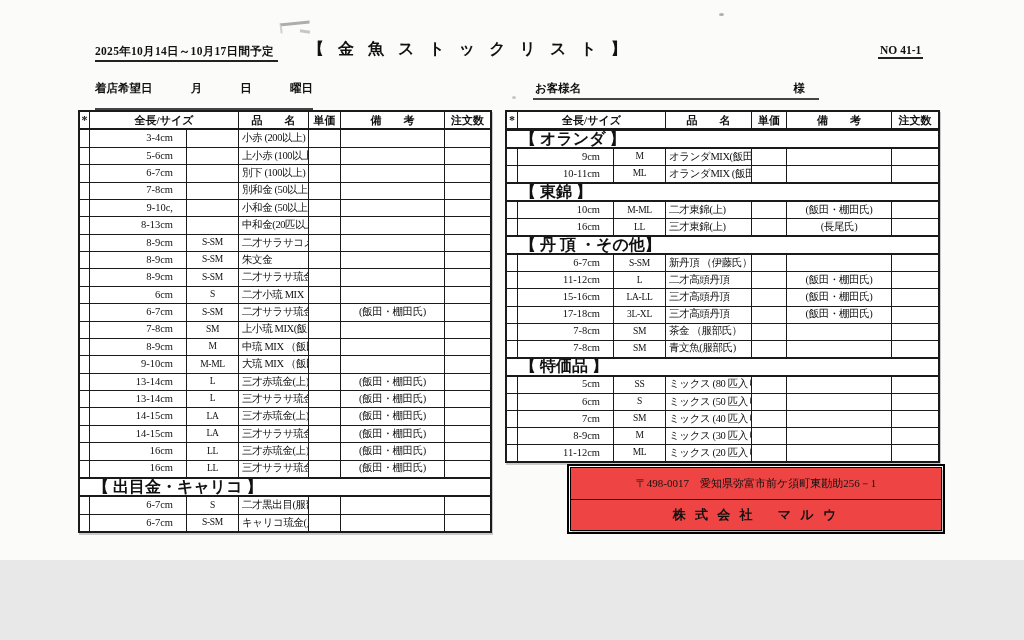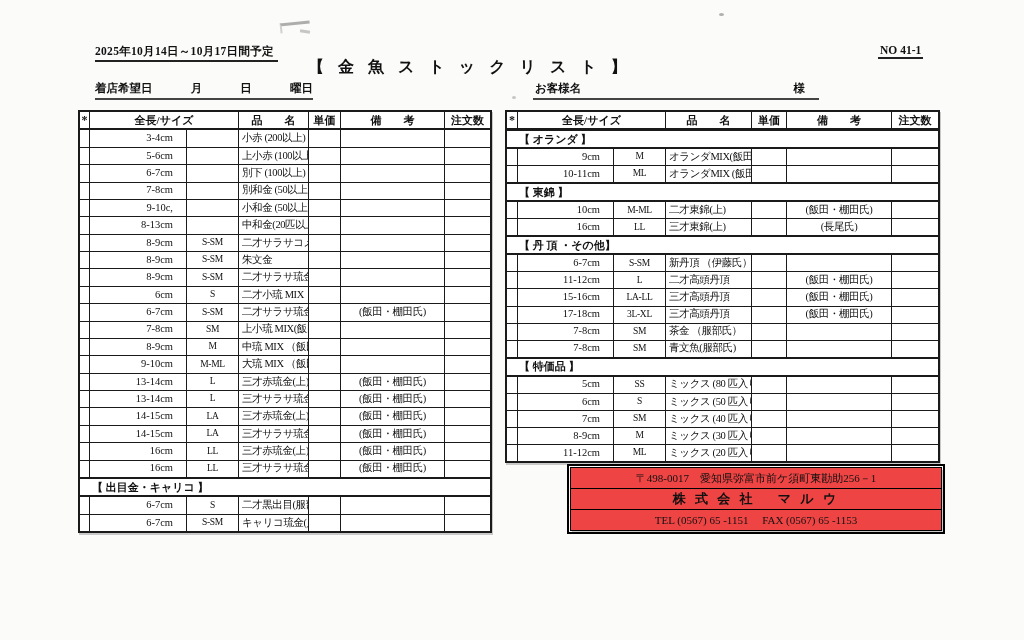--- a/index.html
+++ b/index.html
@@ -1,30 +1,30 @@
 <!DOCTYPE html>
 <html><head>
 <meta charset="utf-8">
 <style>
   * { margin:0; padding:0; box-sizing:border-box; }
   html,body { width:1024px; height:640px; background:#e8e8e8; }
   body { font-family:"Liberation Serif","DejaVu Serif",serif; color:#111; }
-  .page { position:relative; width:1024px; height:640px; background:#fbfbfa; overflow:hidden; }
+  .page { position:relative; width:1024px; height:560px; background:#fbfbfa; overflow:hidden; }
 
   .abs { position:absolute; }
 
   
   .date-line { left:95px; top:44px; font-size:11.5px; font-weight:bold;
                border-bottom:2px solid #222; padding:0 4px 1px 0; letter-spacing:.3px; }
-  .title { left:308px; top:39px; font-size:16px; font-weight:bold; letter-spacing:5px;margin-top:18px; }
+  .title { left:308px; top:39px; font-size:16px; font-weight:bold; letter-spacing:5px; }
   .doc-no { left:878px; top:44px; font-size:11.5px; font-weight:bold;
             border-bottom:2px solid #222; padding:0 2px 1px 2px; }
 
   .arrival { left:95px; top:81px; width:218px; display:flex; justify-content:space-between;
-             font-size:11.5px; font-weight:bold; border-bottom:2px solid #444; padding-bottom:2px; }
+             font-size:11.5px; font-weight:bold; border-bottom:2px solid #444; padding-bottom:12px; }
   .customer { left:533px; top:81px; width:286px; display:flex; justify-content:space-between;
               font-size:11.5px; font-weight:bold; border-bottom:2px solid #444; padding:0 14px 2px 2px; }
 
   
   .gtable { position:absolute; display:flex; flex-direction:column;
             border:2px solid #1a1a1a; background:#fff;
             box-shadow:1px 2px 0 rgba(110,110,110,.35); }
   .gtable.left  { left:78px;  top:110px; width:414px; height:423px; }
   .gtable.right { left:505px; top:110px; width:435px; height:353px; }
 
@@ -43,21 +43,21 @@
   .head .c.check { font-size:12px; }
 
   .c.check { justify-content:center; }
   .c.size  { justify-content:flex-end; padding-right:13px; }
   .c.code  { justify-content:center; font-size:9.5px; letter-spacing:-.3px; }
   .c.name  { padding-left:3px; letter-spacing:-.4px; }
   .c.remark{ justify-content:center; letter-spacing:-.4px; }
 
   .trow.section { border-top:1px solid #1a1a1a; border-bottom:2px solid #1a1a1a; }
   .trow.section .sec { grid-column:1/-1; display:flex; align-items:center;
-                       padding-left:12px; font-weight:bold; font-size:11px; overflow:hidden; white-space:nowrap; }
+                       font-weight:bold; font-size:16px; overflow:hidden; white-space:nowrap;margin-left:13px; }
   .trow.bold .c { font-weight:normal; }
 
   
   .company-box { left:570px; top:467px; width:372px; height:64px;
                  border:1px solid #000; outline:2px solid #000; outline-offset:1px;
                  background:#ef4444; display:flex; flex-direction:column;
                  box-shadow:2px 3px 0 rgba(110,110,110,.35); }
   .company-box .crow { flex:1 1 0; display:flex; align-items:center; justify-content:center;
                        border-bottom:1px solid #000; font-size:11px; white-space:nowrap; overflow:hidden; }
   .company-box .crow:last-child { border-bottom:none; }
@@ -458,21 +458,20 @@
         <div class="c name">ミックス (20 匹入り)</div>
         <div class="c price"></div>
         <div class="c remark"></div>
         <div class="c qty"></div>
       </div>
     </div>
 
   <div class="abs company-box">
     <div class="crow">〒498-0017　愛知県弥富市前ケ須町東勘助256－1</div>
     <div class="crow cname">株 式 会 社　 マ  ル  ウ</div>
-    <div class="crow">TEL (0567) 65 -1151　 FAX (0567) 65 -1153</div>
   </div>
 
   <div class="abs smudge-a"></div>
   <div class="abs smudge-b"></div>
   <div class="abs dot-a"></div>
   <div class="abs dot-b"></div>
 
 </div>
 
 </body></html>

